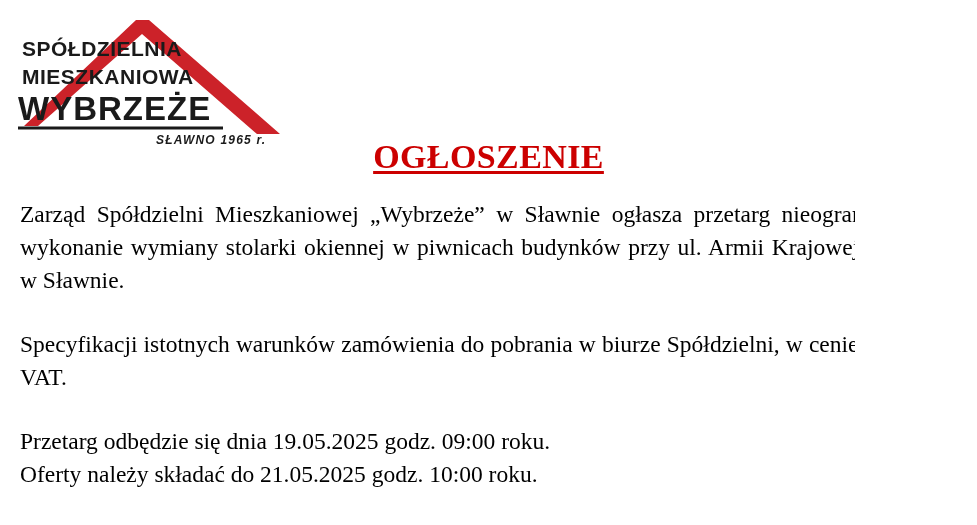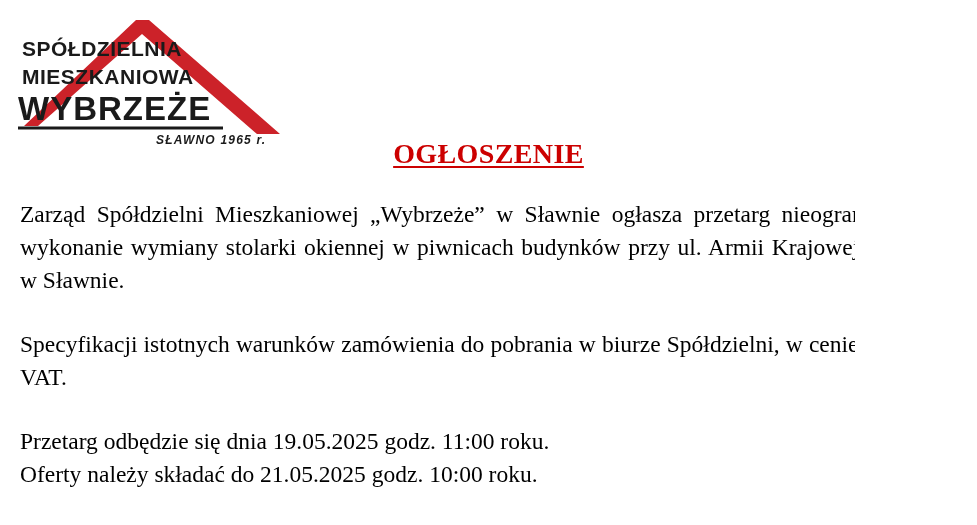--- a/index.html
+++ b/index.html
@@ -29,21 +29,21 @@
 
   
   .title {
     position: absolute;
     left: 0;
     top: 138px;
     width: 977px;
     text-align: center;
     font-family: "Liberation Serif", serif;
     font-weight: bold;
-    font-size: 28px;
+    font-size: 34px;
     letter-spacing: 0.4px;
     color: #cc0000;
     text-decoration: underline;
     text-underline-offset: 3px;
   }
 
   
   .body-text {
     position: absolute;
     left: 20px;
@@ -80,17 +80,17 @@
     </svg>
   </div>
 
   <div class="title">OGŁOSZENIE</div>
 
   <div class="body-text">
     <p class="para">Zarząd Spółdzielni Mieszkaniowej „Wybrzeże” w Sławnie ogłasza przetarg nieograniczony na wykonanie wymiany stolarki okiennej w piwnicach budynków przy ul. Armii Krajowej 18A, 18B w Sławnie.</p>
     <div class="gap"></div>
     <p class="para">Specyfikacji istotnych warunków zamówienia do pobrania w biurze Spółdzielni, w cenie 63,06 zł + VAT.</p>
     <div class="gap"></div>
-    <p class="para left nowrap-line">Przetarg odbędzie się dnia 19.05.2025 godz. 11:00 roku.</p>
+    <p class="para left nowrap-line">Przetarg odbędzie się dnia 19.05.2025 godz. 09:00 roku.</p>
     <p class="para left nowrap-line">Oferty należy składać do 21.05.2025 godz. 10:00 roku.</p>
   </div>
 
 </div>
 
 </body></html>

